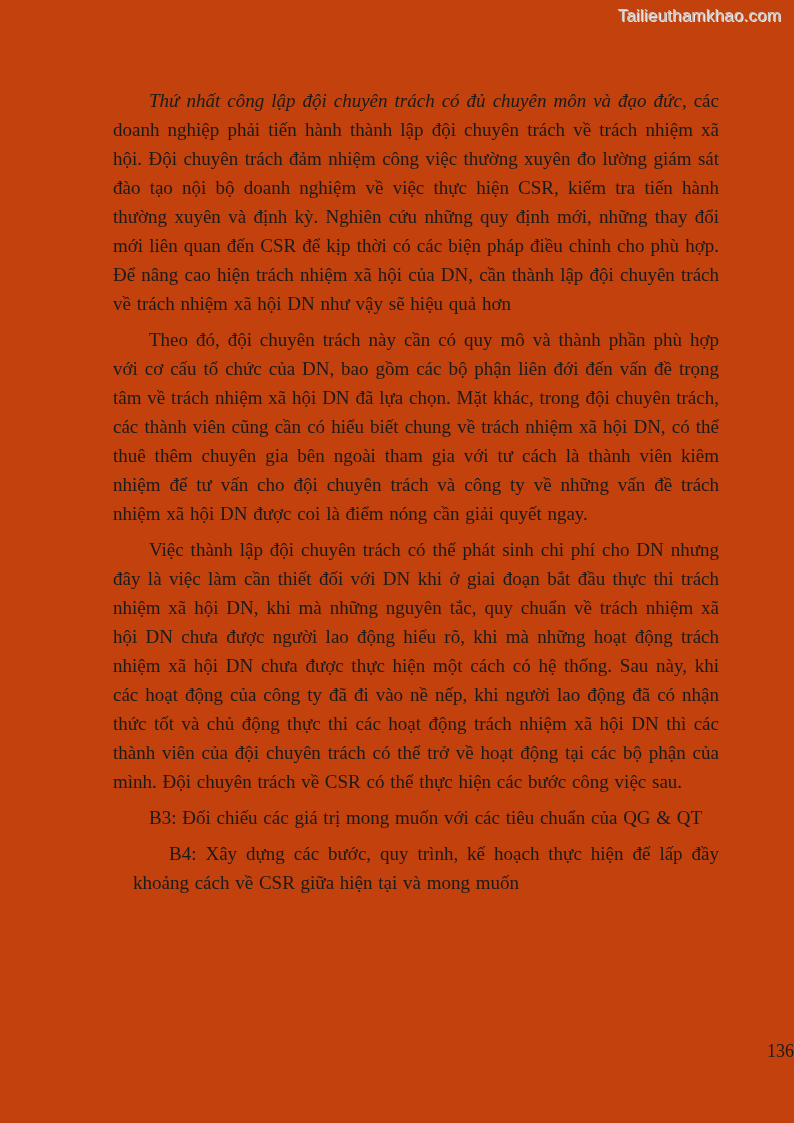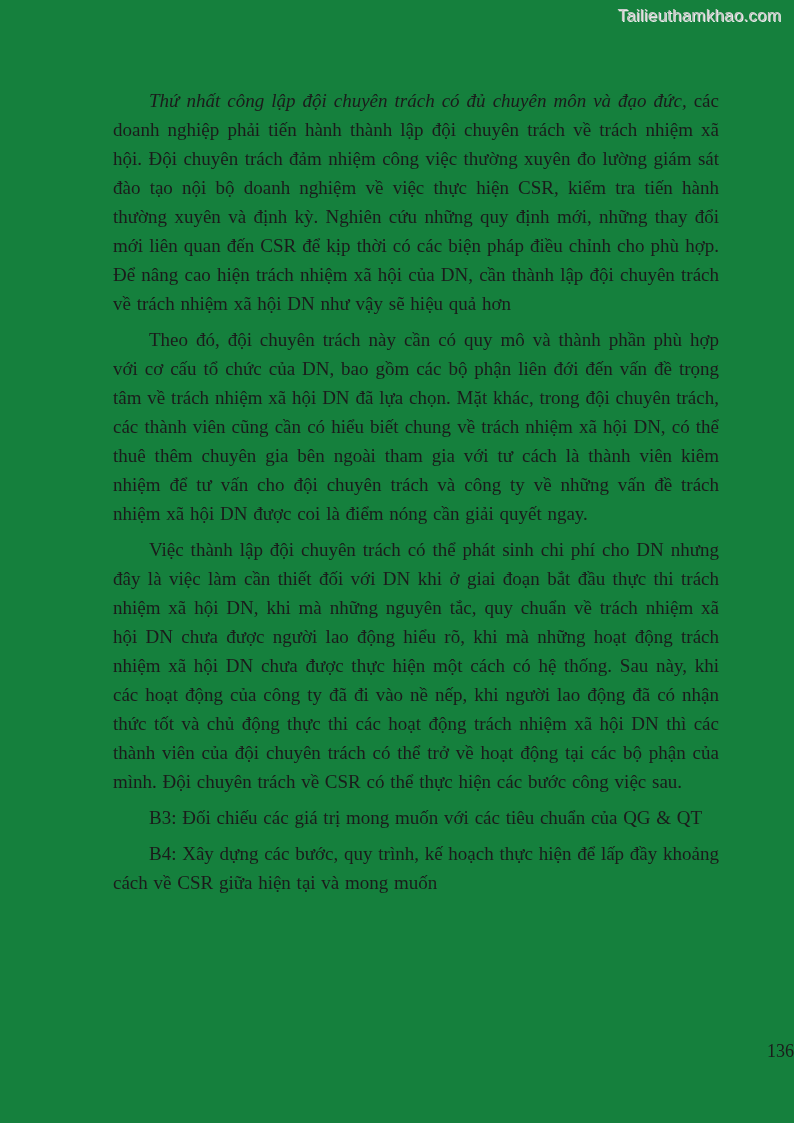--- a/index.html
+++ b/index.html
@@ -4,21 +4,21 @@
   <style>
     html, body {
       margin: 0;
       padding: 0;
       background: #ffffff;
     }
     .page {
       position: relative;
       width: 794px;
       height: 1123px;
-      background: #15803d;
+      background: #c2410c;
       overflow: hidden;
       font-family: "Liberation Serif", serif;
       color: #1b1b1b;
     }
     .watermark {
       position: absolute;
       top: 6px;
       right: 13px;
       font-family: "Liberation Sans", sans-serif;
       font-size: 17px;
@@ -36,20 +36,21 @@
     .para {
       margin: 0 0 7px 0;
       font-size: 19px;
       line-height: 29px;
       text-align: justify;
       text-indent: 36px;
       word-spacing: 1px;
     }
     .para.last {
       margin-bottom: 0;
+      margin-left: 20px;
     }
     .italic {
       font-style: italic;
     }
     .page-number {
       position: absolute;
       top: 1041px;
       left: 0;
       right: 0;
       text-align: right;

